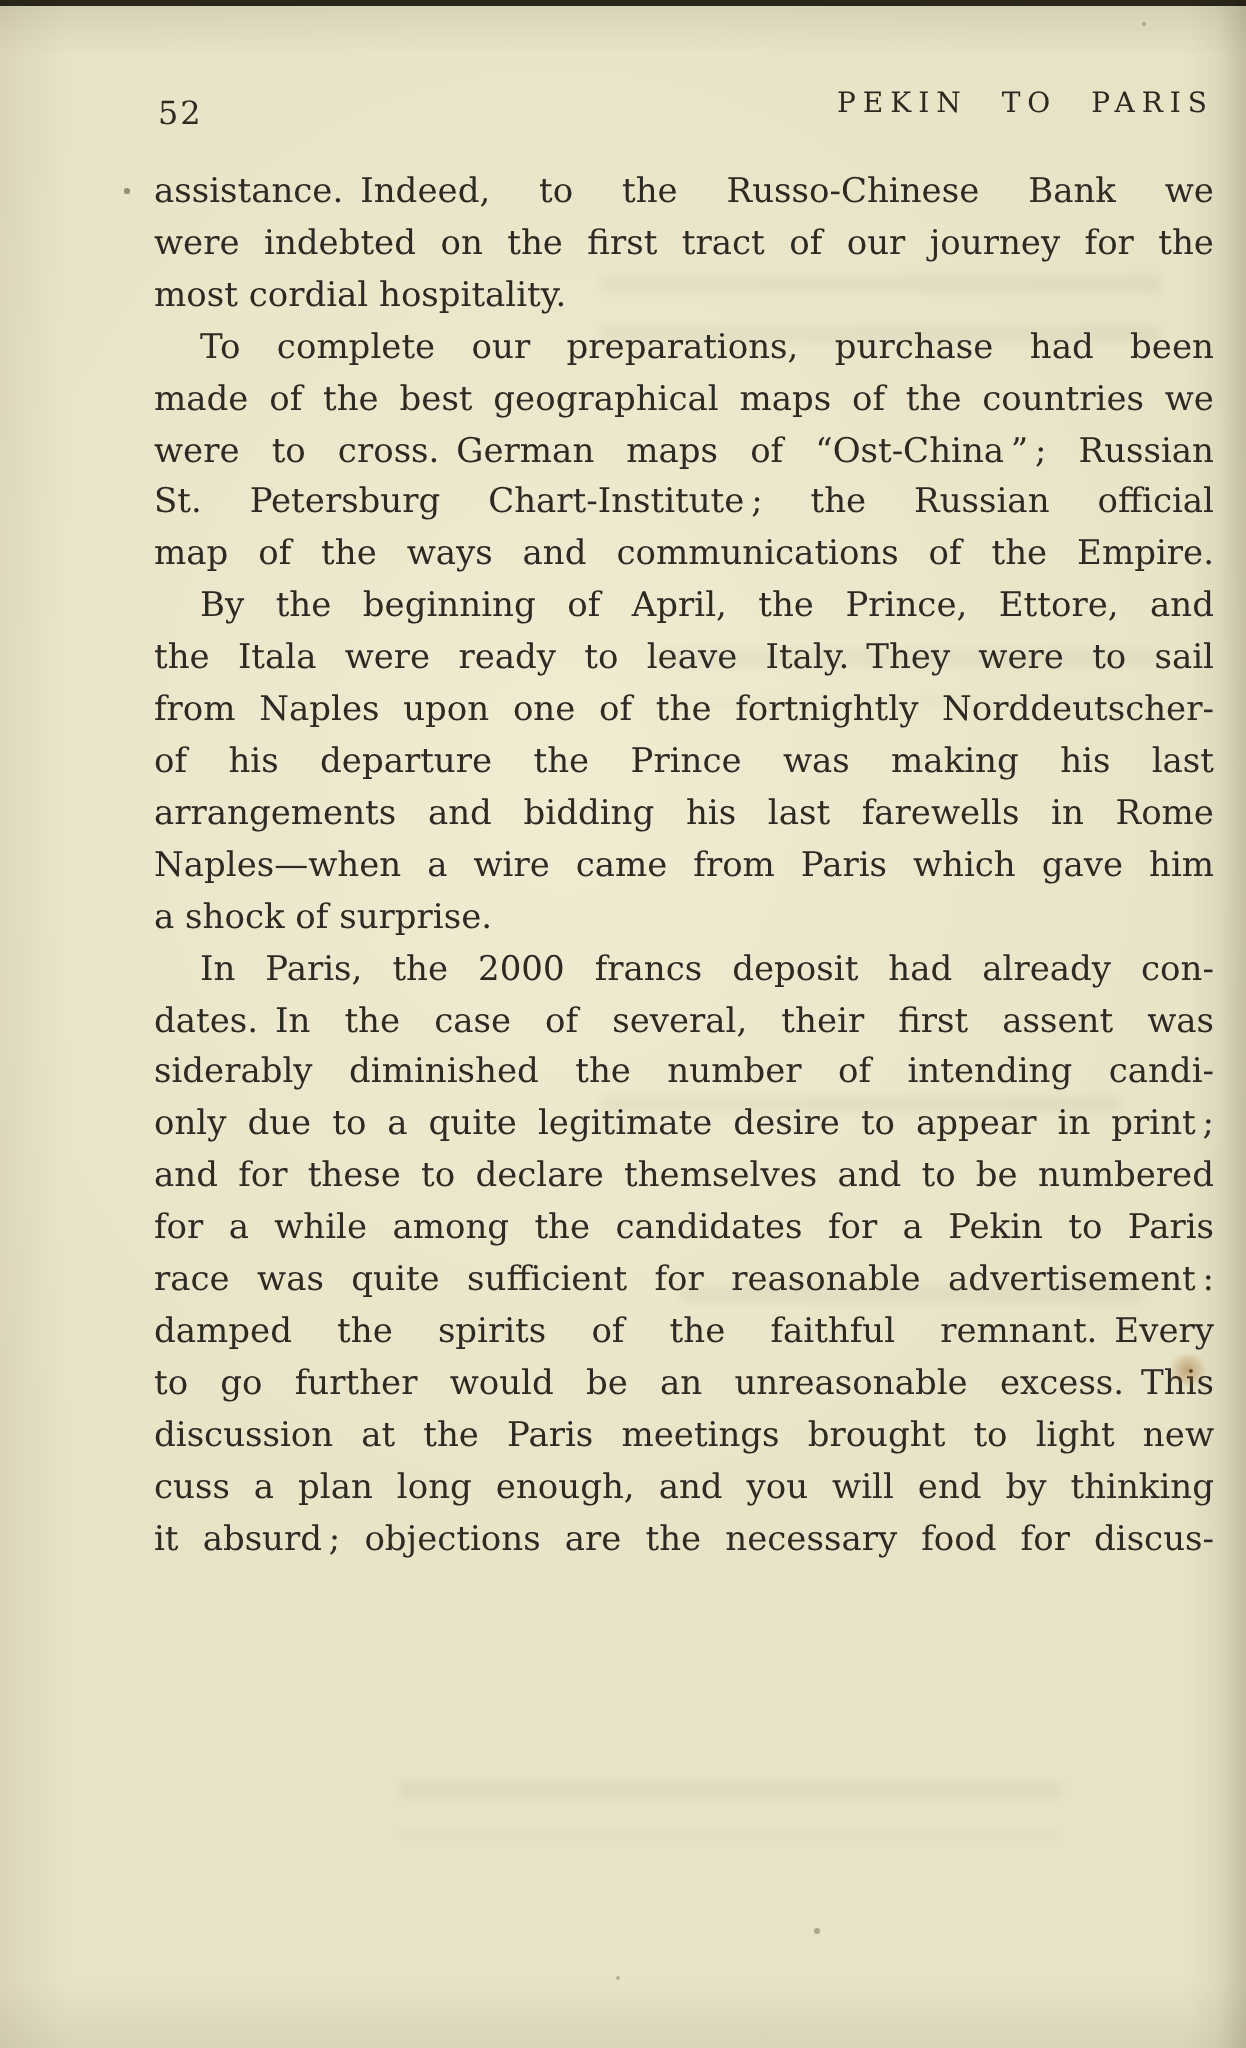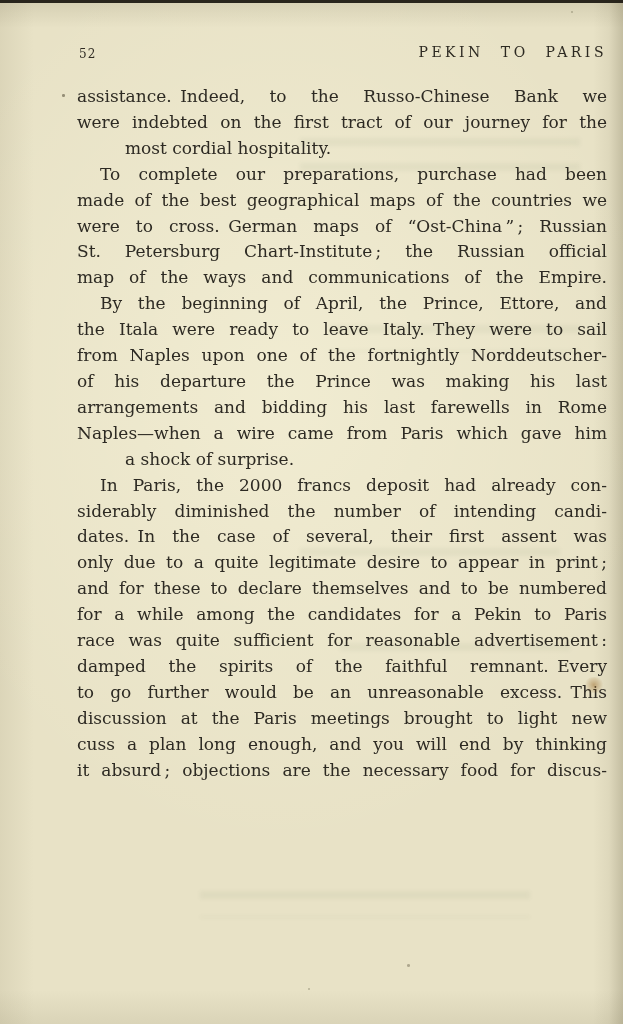--- a/index.html
+++ b/index.html
@@ -36,21 +36,21 @@
     position: absolute;
     top: 44px;
     left: 77px;
     width: 530px;
     height: 24px;
   }
   .pagenum {
     position: absolute;
     left: 2px;
     top: 3px;
-    font-size: 12px;
+    font-size: 16px;
     letter-spacing: 1px;
     color: #2f2b23;
   }
   .head-title {
     display: block;
     text-align: right;
     font-size: 14px;
     letter-spacing: 3.5px;
     word-spacing: 9px;
     color: #2c2921;
@@ -63,21 +63,21 @@
     font-size: 17px;
     line-height: 25.9px;
     color: #2d2a23;
   }
   .paragraph { margin: 0; }
   .line {
     text-align: justify;
     white-space: pre-wrap;
   }
   .line.full { text-align-last: justify; }
-  .line.short { text-align-last: left; margin-left: 48px; }
+  .line.short { text-align-last: left; }
   .line.indent { text-indent: 23px; }
   .stain {
     position: absolute;
     left: 584px;
     top: 677px;
     width: 20px;
     height: 16px;
     border-radius: 50%;
     background: radial-gradient(circle, rgba(151,103,37,0.50) 0%, rgba(151,103,37,0.20) 45%, rgba(151,103,37,0) 72%);
     filter: blur(0.5px);
@@ -141,22 +141,22 @@
         <div class="line full indent">By the beginning of April, the Prince, Ettore, and</div>
         <div class="line full">the Itala were ready to leave Italy. They were to sail</div>
         <div class="line full">from Naples upon one of the fortnightly Norddeutscher-</div>
         <div class="line full">of his departure the Prince was making his last</div>
         <div class="line full">arrangements and bidding his last farewells in Rome</div>
         <div class="line full">Naples—when a wire came from Paris which gave him</div>
         <div class="line short">a shock of surprise.</div>
       </div>
       <div class="paragraph">
         <div class="line full indent">In Paris, the 2000 francs deposit had already con-</div>
+        <div class="line full">dates. In the case of several, their first assent was</div>
         <div class="line full">siderably diminished the number of intending candi-</div>
-        <div class="line full">dates. In the case of several, their first assent was</div>
         <div class="line full">only due to a quite legitimate desire to appear in print ;</div>
         <div class="line full">and for these to declare themselves and to be numbered</div>
         <div class="line full">for a while among the candidates for a Pekin to Paris</div>
         <div class="line full">race was quite sufficient for reasonable advertisement :</div>
         <div class="line full">damped the spirits of the faithful remnant. Every</div>
         <div class="line full">to go further would be an unreasonable excess. This</div>
         <div class="line full">discussion at the Paris meetings brought to light new</div>
         <div class="line full">cuss a plan long enough, and you will end by thinking</div>
         <div class="line full">it absurd ; objections are the necessary food for discus-</div>
       </div>

